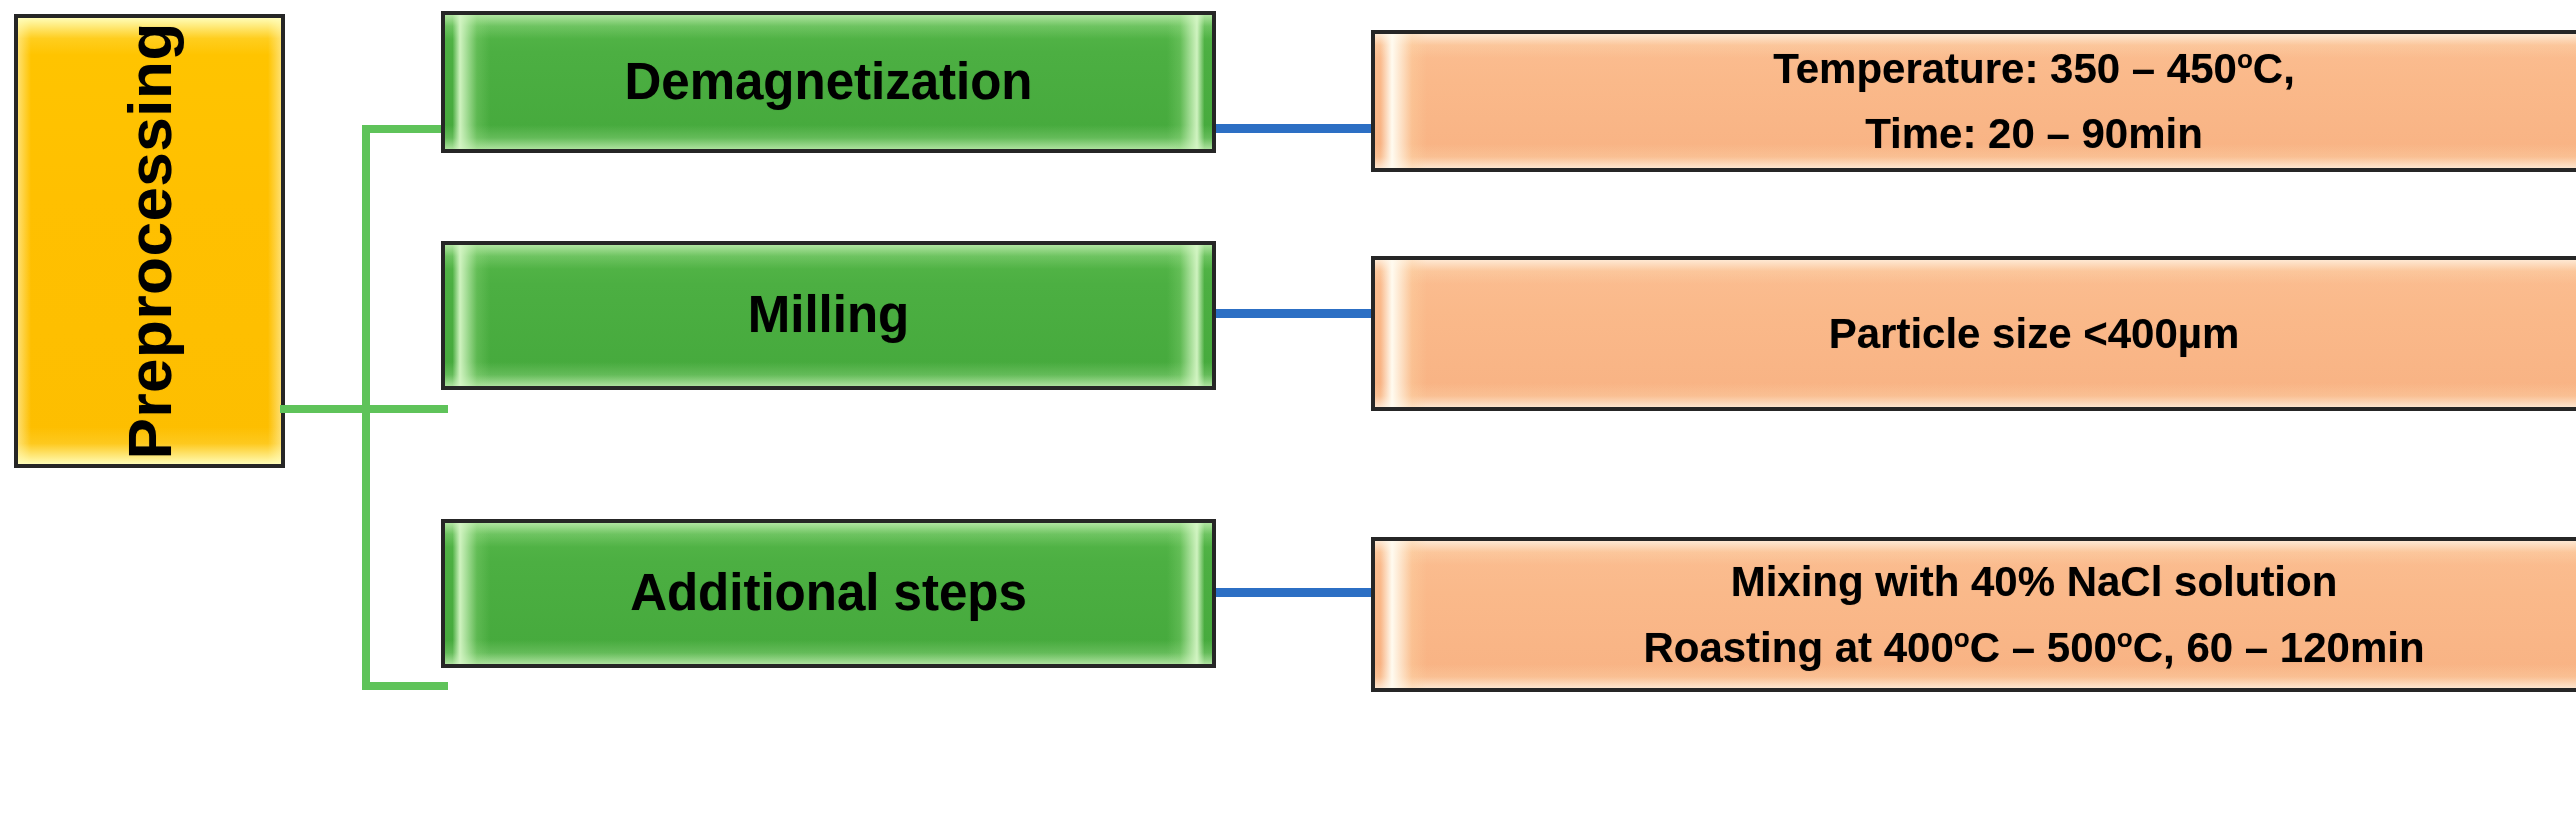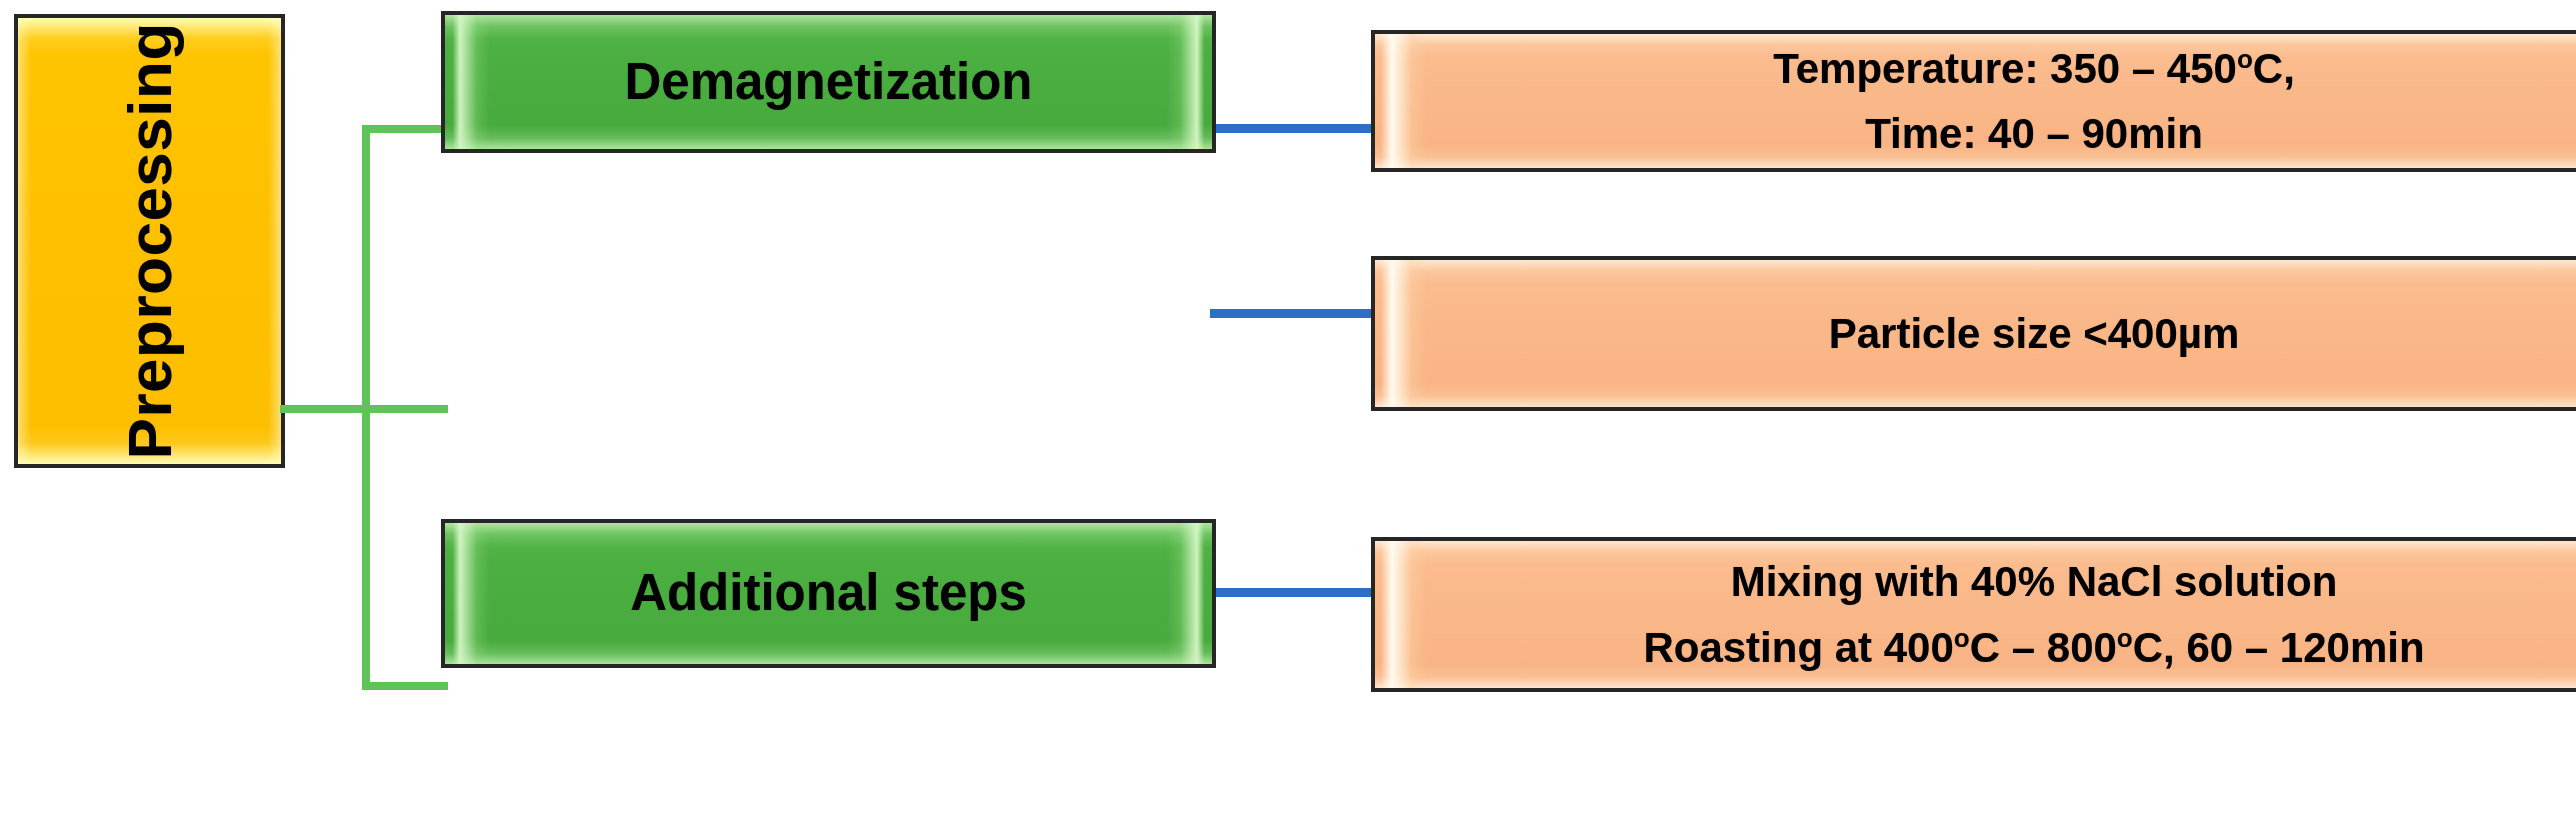--- a/index.html
+++ b/index.html
@@ -155,39 +155,43 @@
 
   <div class="box stage-box row-1">
     <span class="bev"></span>
     <span class="label">Demagnetization</span>
   </div>
 
   <div class="box detail-box row-1">
     <span class="bev"></span>
     <span class="label">
       <span><span>Temperature: 350 – 450</span><sup>o</sup><span>C,</span></span><br>
-      <span>Time: 40 – 90min</span>
+      <span>Time: 20 – 90min</span>
     </span>
   </div>
 
+  <div class="box stage-box row-2">
+    <span class="bev"></span>
+    <span class="label">Milling</span>
+  </div>
 
   <div class="box detail-box row-2">
     <span class="bev"></span>
     <span class="label">
       <span>Particle size &lt;400µm</span><br>
     </span>
   </div>
 
   <div class="box stage-box row-3">
     <span class="bev"></span>
     <span class="label">Additional steps</span>
   </div>
 
   <div class="box detail-box row-3">
     <span class="bev"></span>
     <span class="label">
       <span>Mixing with 40% NaCl solution</span><br>
-      <span><span>Roasting at 400</span><sup>o</sup><span>C – 800</span><sup>o</sup><span>C, 60 – 120min</span></span>
+      <span><span>Roasting at 400</span><sup>o</sup><span>C – 500</span><sup>o</sup><span>C, 60 – 120min</span></span>
     </span>
   </div>
 
 </div>
 
 
 </body></html>

